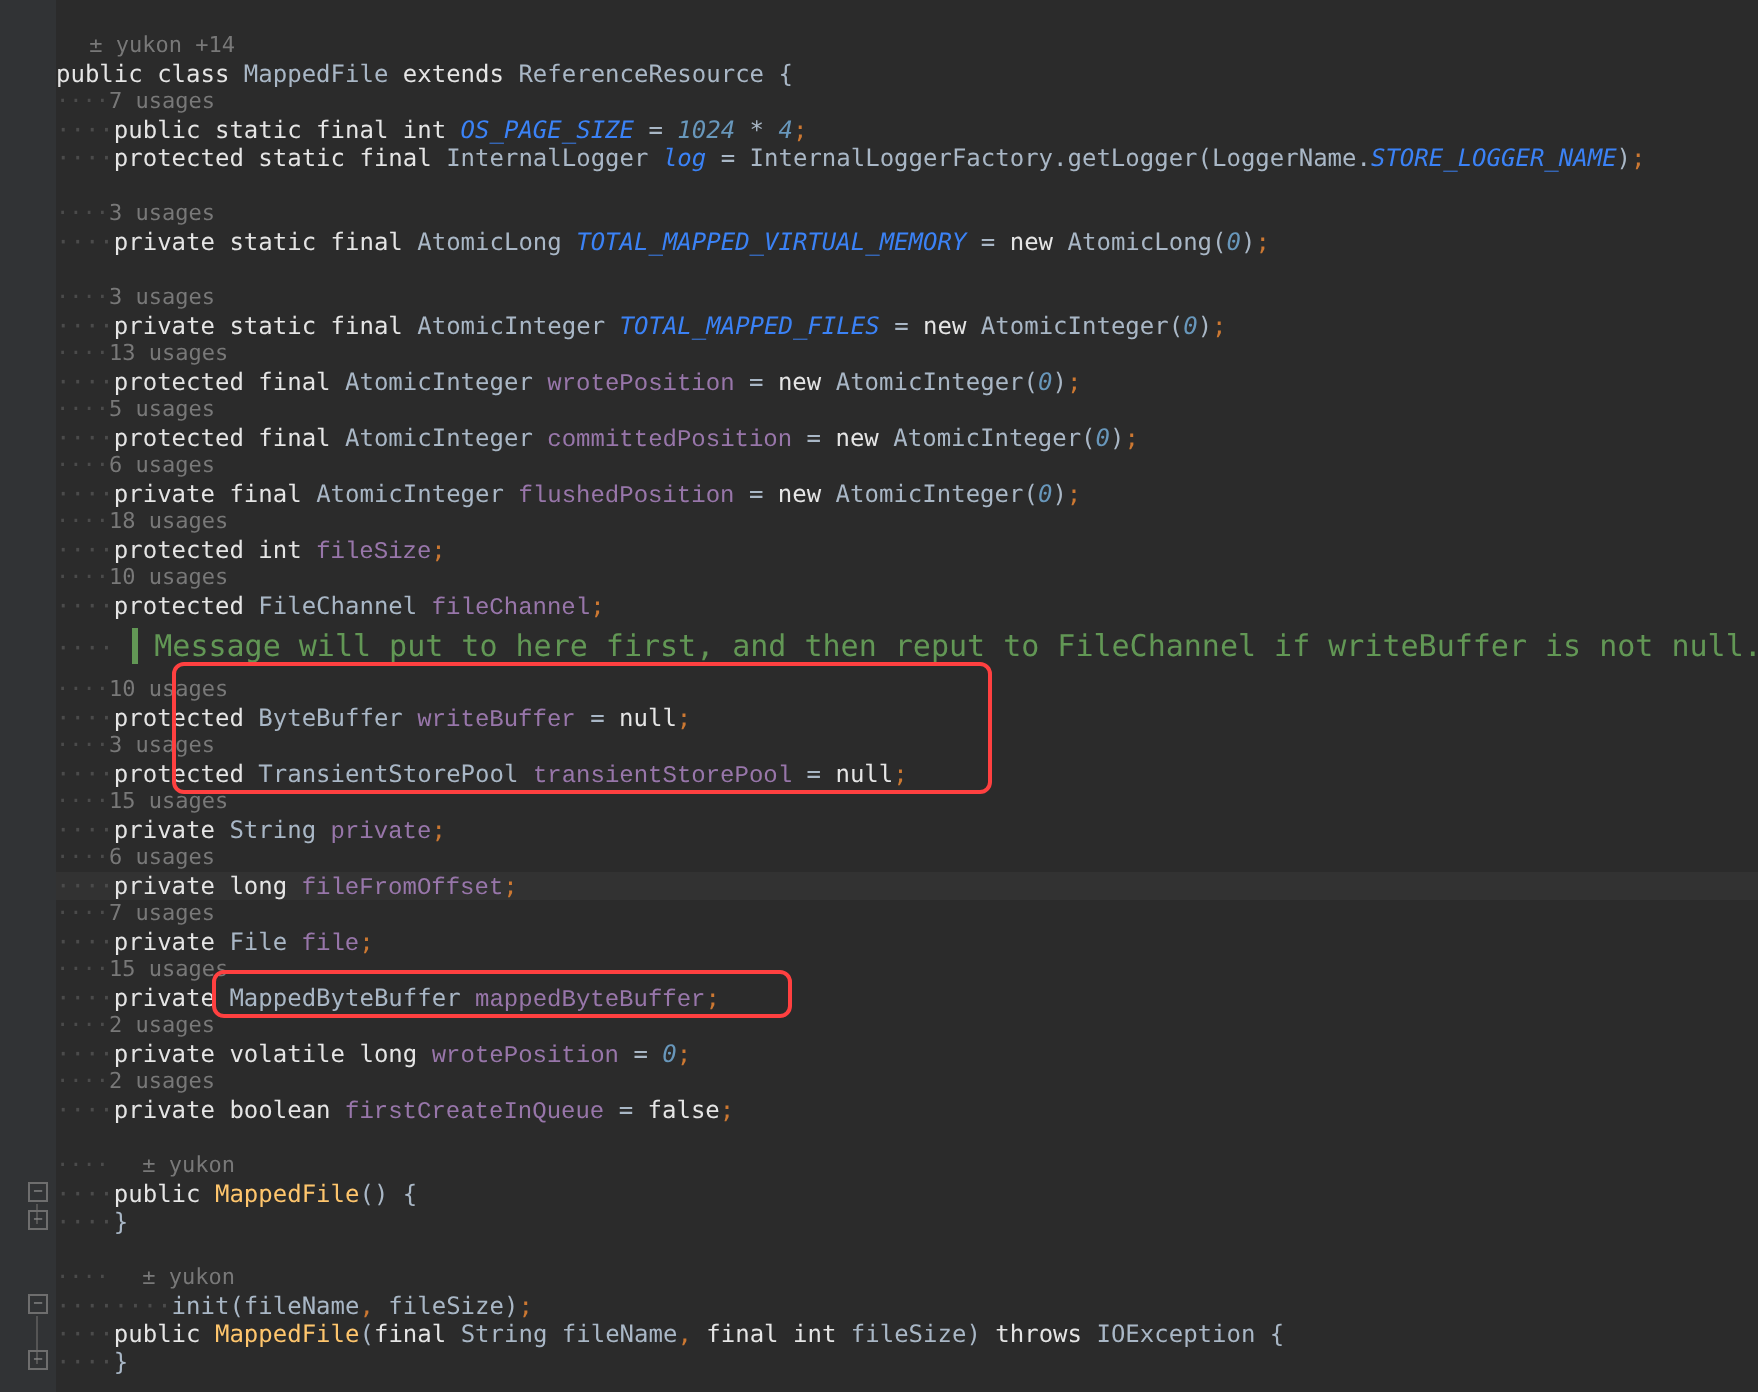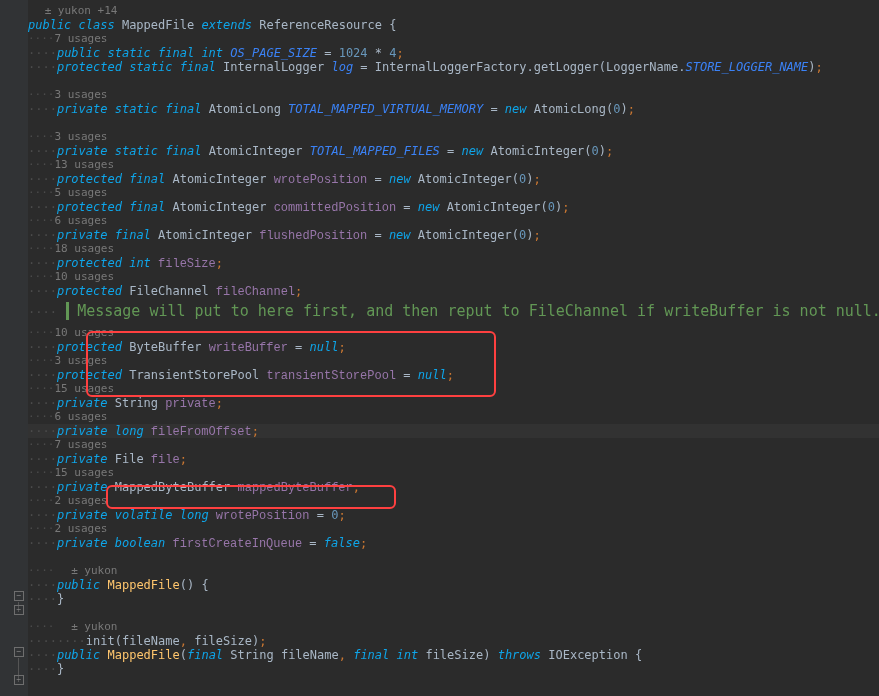--- a/index.html
+++ b/index.html
@@ -39,34 +39,34 @@
   }
   .fold-line {
     position: absolute;
     left: 18px;
     width: 1px;
     background: #555;
   }
   .code {
     position: absolute;
     left: 28px;
-    top: 4px;
+    top: 16px;
     right: 0;
     line-height: 14px;
   }
   .line {
     height: 14px;
     white-space: pre;
     position: relative;
   }
   .line.hl { background: #323232; }
   .usage-line { color: #787878; font-size: 11px; }
   .author-line { color: #787878; font-size: 11px; }
-  .kw { color: #0ea5e9; font-style: italic; }
-  .num { color: #6897bb; }
+  .kw { color: #e5e5e5; }
+  .num { color: #6897bb; font-style: italic; }
   .field { color: #9876aa; font-family: Liberation Mono, monospace; }
   .static-field { color: #3b82f6; font-style: italic; }
   .method { color: #ffc66d; }
   .doc-comment {
     color: #629755;
     border-left: 3px solid #629755;
     padding-left: 8px;
     margin-left: 2px;
   }
   .punct { color: #cc7832; }

